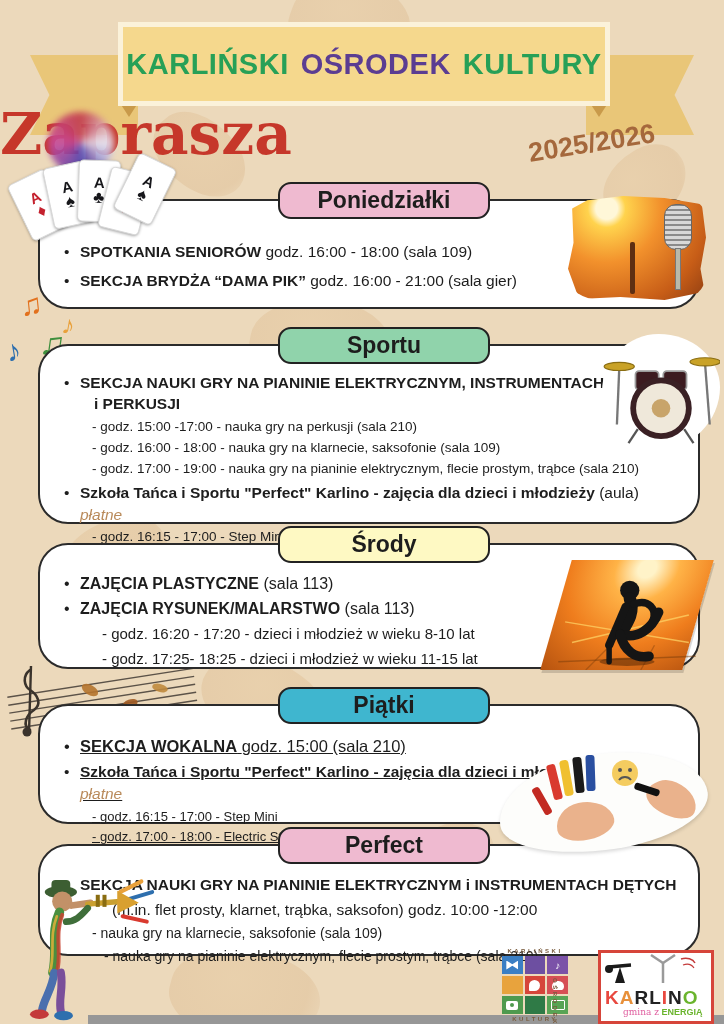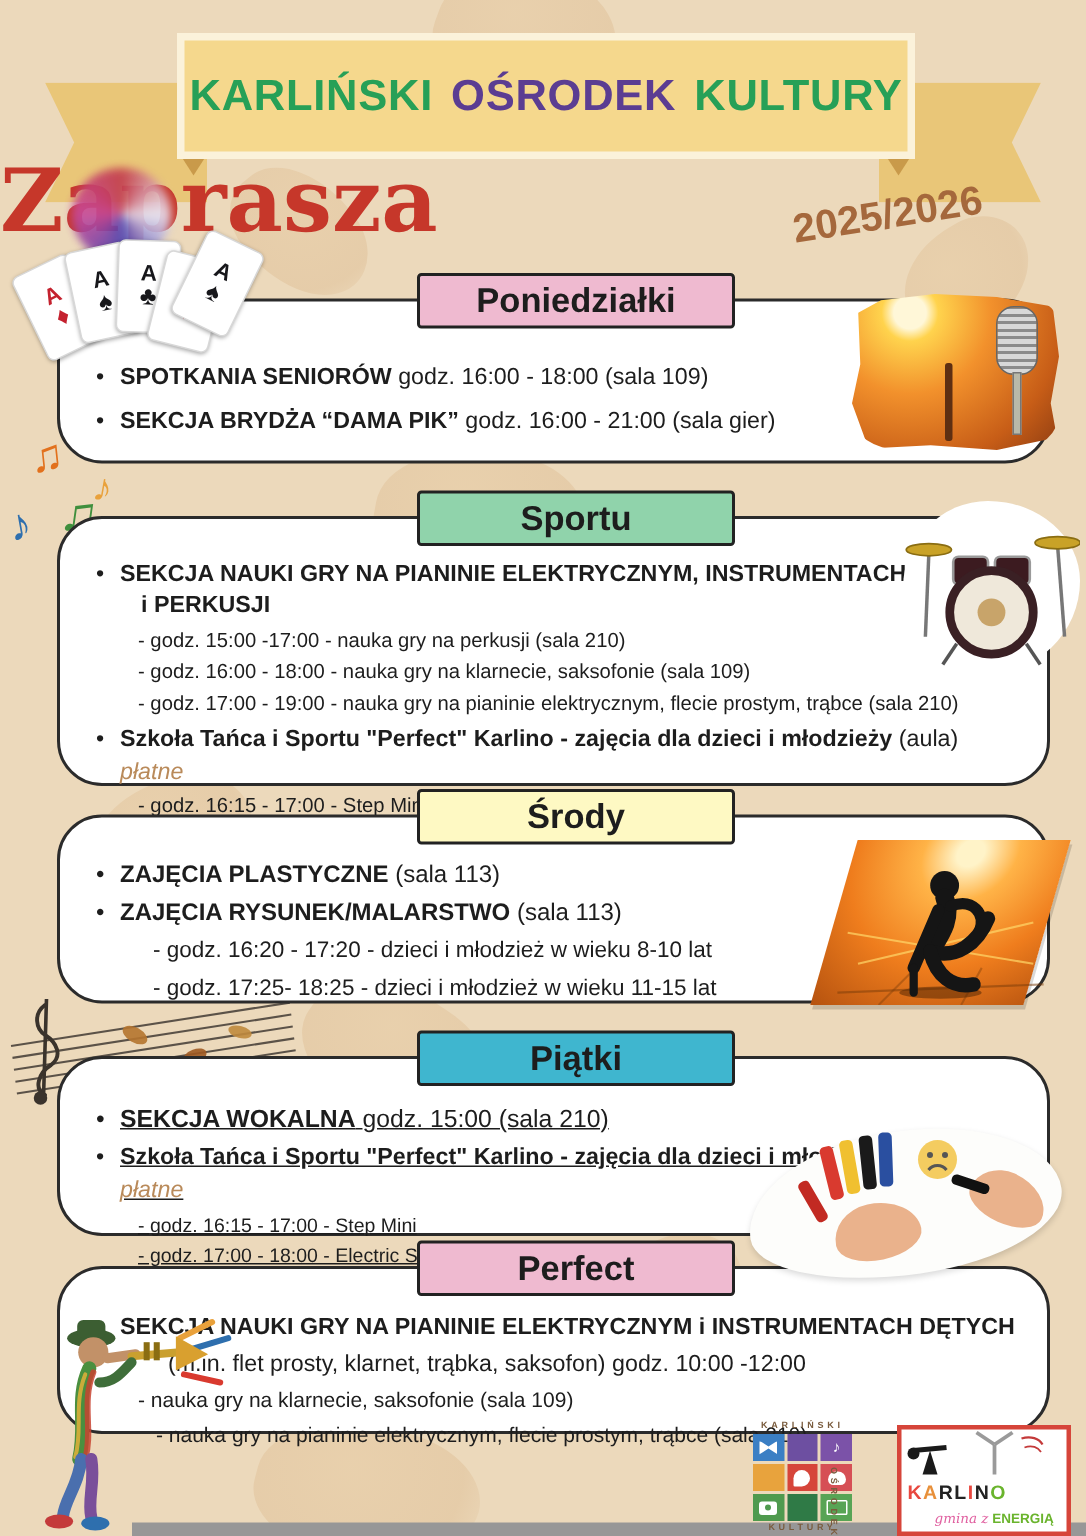--- a/index.html
+++ b/index.html
@@ -34,21 +34,21 @@
         background:conic-gradient(#c23a4a,#e8e4f2,#4a3fae,#c84a9a,#c23a4a); filter:blur(3px); opacity:.9;}
   .card{position:absolute; width:40px; height:60px; background:#fff; border:1px solid #d8d8d8;
         border-radius:5px; box-shadow:0 1px 3px rgba(0,0,0,.35);
         display:flex; flex-direction:column; align-items:center; justify-content:center;}
   .card .rk{font-weight:bold; font-size:15px; line-height:14px;}
   .card .st{font-size:17px; line-height:16px;}
   .card.red{color:#c4212e;} .card.black{color:#17171b;}
   
   .sec{position:absolute; left:38px; width:662px; background:#fff; border:2px solid #2b2b2b;
        border-radius:30px; box-sizing:border-box; z-index:3;}
-  .day-pill{position:absolute; left:238px; top:-19px; width:212px; height:37px; border-radius:3px;
+  .day-pill{position:absolute; left:238px; top:-19px; width:212px; height:37px; border-radius:13px;
        border:2.5px solid #222; box-sizing:border-box; display:flex; align-items:center; justify-content:center;
        font-weight:800; font-size:23px; z-index:4;}
   .sec-content{padding:30px 18px 10px 22px;}
   .item{position:relative; padding-left:18px; margin-bottom:4px; font-size:15.5px; line-height:25px;}
   .item::before{content:"•"; position:absolute; left:2px; top:0;}
   .t-b{font-weight:bold;}
   .t-paid{font-style:italic; color:#b98a5a;}
   .sub{padding-left:30px; font-size:13.5px; line-height:21px; color:#1d1d1d;}
   .sub-lg{font-size:15px; line-height:25px;}
   .sub-md{font-size:14px; line-height:23px;}
@@ -89,23 +89,23 @@
         grid-template-columns:repeat(3,1fr); grid-template-rows:repeat(3,1fr); gap:2px;}
   .cell{position:relative; display:flex; align-items:center; justify-content:center; color:#fff; font-size:10px;}
   .bowtie{width:12px;height:9px;background:#fff;clip-path:polygon(0 0,50% 42%,100% 0,100% 100%,50% 58%,0 100%);}
   .palette{width:11px;height:11px;border-radius:50% 50% 50% 8%;background:#fff;}
   .brain{width:12px;height:9px;border-radius:6px 6px 4px 4px;background:#fff;}
   .camera{width:12px;height:9px;border-radius:2px;background:#fff;}
   .camera::after{content:"";position:absolute;width:4px;height:4px;border-radius:50%;background:#4f9a4e;left:50%;top:50%;transform:translate(-50%,-50%);}
   .screen{width:12px;height:8px;border:1.5px solid #fff;border-radius:1px;}
   .karlino{position:absolute; left:598px; top:950px; width:116px; height:74px; background:#fff;
         border:3px solid #d6453a; box-sizing:border-box; z-index:4; overflow:hidden;}
-  .karlino .name{position:absolute; left:4px; top:34px; font-weight:800; font-size:13px; letter-spacing:1px;}
+  .karlino .name{position:absolute; left:4px; top:34px; font-weight:800; font-size:19px; letter-spacing:1px;}
   .karlino .tag{position:absolute; left:22px; top:54px; font-size:9px;}
-  .tag-script{font-style:italic; color:#e060a0; font-family:"DejaVu Serif", serif;}
+  .tag-script{color:#e060a0; font-family:"DejaVu Serif", serif;}
   .tag-bold{font-weight:bold; color:#6ab42d;}
   .bottombar{position:absolute; left:88px; top:1015px; width:636px; height:9px; background:#979797; z-index:1;}
 </style>
 </head>
 <body>
 
 <div class="poster">
 
   <div class="leaf" style="left:290px;top:-20px;width:120px;height:90px;transform:rotate(20deg);"></div>
   <div class="leaf" style="left:600px;top:150px;width:90px;height:70px;transform:rotate(-30deg);"></div>

